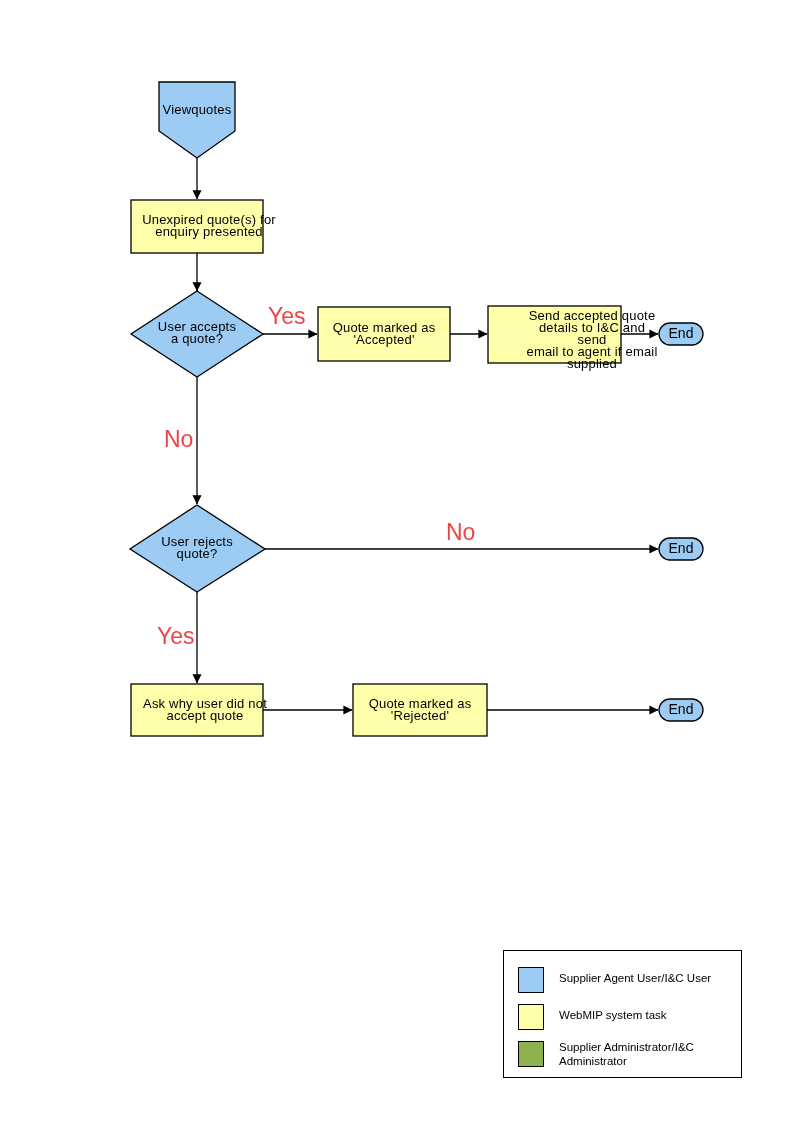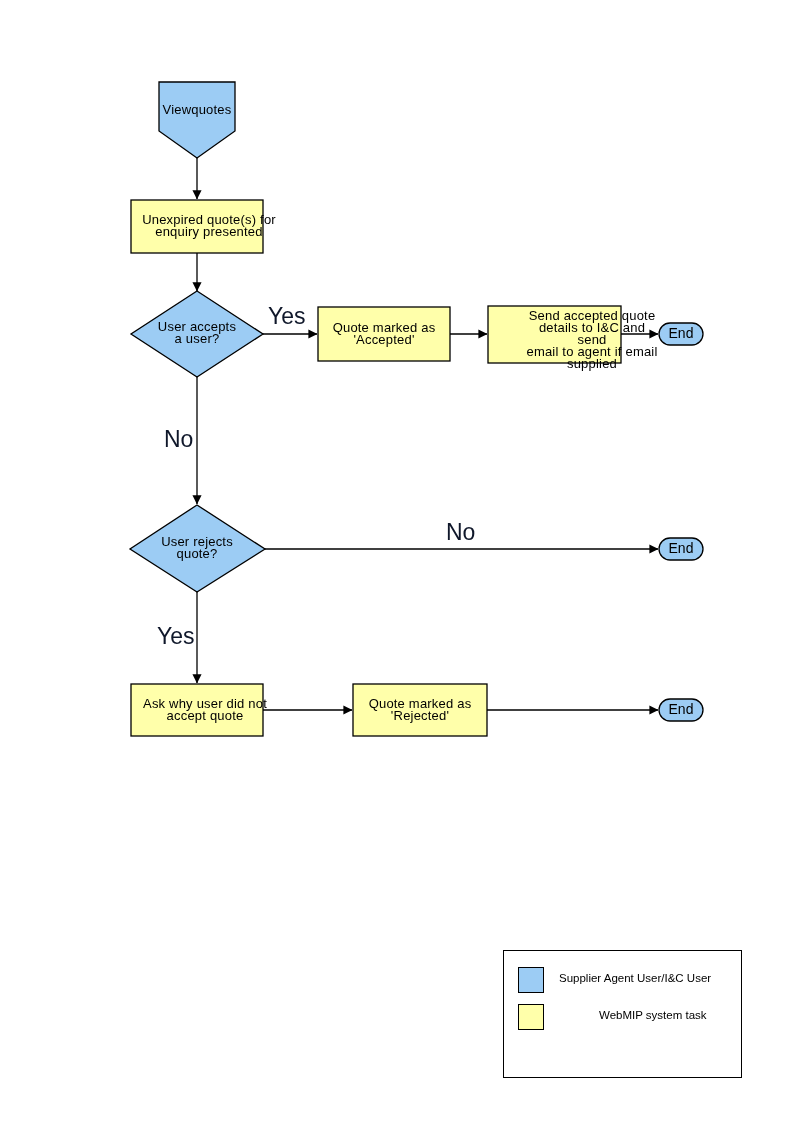--- a/index.html
+++ b/index.html
@@ -26,21 +26,21 @@
     color: #000000;
     font-family: "Liberation Sans", sans-serif;
     font-size: 13px;
     line-height: 12px;
     letter-spacing: 0.2px;
     pointer-events: none;
     white-space: pre-line;
   }
   .branch-label {
     position: absolute;
-    color: #0f172a;
+    color: #ef4444;
     font-family: "Liberation Sans", sans-serif;
     font-size: 23px;
     line-height: 24px;
     letter-spacing: 0px;
   }
   .end-label {
     position: absolute;
     text-align: center;
     color: #000000;
     font-size: 14px;
@@ -134,21 +134,21 @@
 
   <rect x="659" y="699" width="44" height="22" rx="11" ry="11" fill="#9CCCF4" stroke="#000000" stroke-width="1.3"></rect>
 </svg>
 
 <div class="node-label" style="left:159px; top:104px; width:76px;">Viewquotes</div>
 
 <div class="node-label" style="left:133px; top:214px; width:152px;">Unexpired quote(s) for
 enquiry presented</div>
 
 <div class="node-label" style="left:147px; top:321px; width:100px;">User accepts
-a user?</div>
+a quote?</div>
 
 <div class="node-label" style="left:320px; top:322px; width:128px;">Quote  marked as
 'Accepted'</div>
 
 <div class="node-label" style="left:490px; top:310px; width:132px;margin-left:36px;">Send accepted quote
 details to I&amp;C and send
 email to agent if email
 supplied</div>
 
 <div class="end-label" style="left:659px; top:328px; width:44px;">End</div>
@@ -172,17 +172,22 @@
 
 <div class="branch-label" style="left:446px; top:520px;">No</div>
 
 <div class="branch-label" style="left:157px; top:624px;">Yes</div>
 
 <div class="legend-box">
   <div class="legend-row" style="top:16px;">
     <span class="legend-swatch" style="background:#9CCCF4;"></span>
     <span class="legend-text">Supplier Agent User/I&amp;C User</span>
   </div>
-  <div class="legend-row" style="top:53px;gap:40px;">
+  <div class="legend-row" style="top:53px;">
     <span class="legend-swatch" style="background:#FFFFAA;"></span>
     <span class="legend-text">WebMIP system task</span>
+  </div>
+  <div class="legend-row" style="top:90px;">
+    <span class="legend-swatch" style="background:#8DB24D;"></span>
+    <span class="legend-text" style="padding-top:0px;">Supplier Administrator/I&amp;C
+Administrator</span>
   </div>
 </div>
 
 </body></html>

